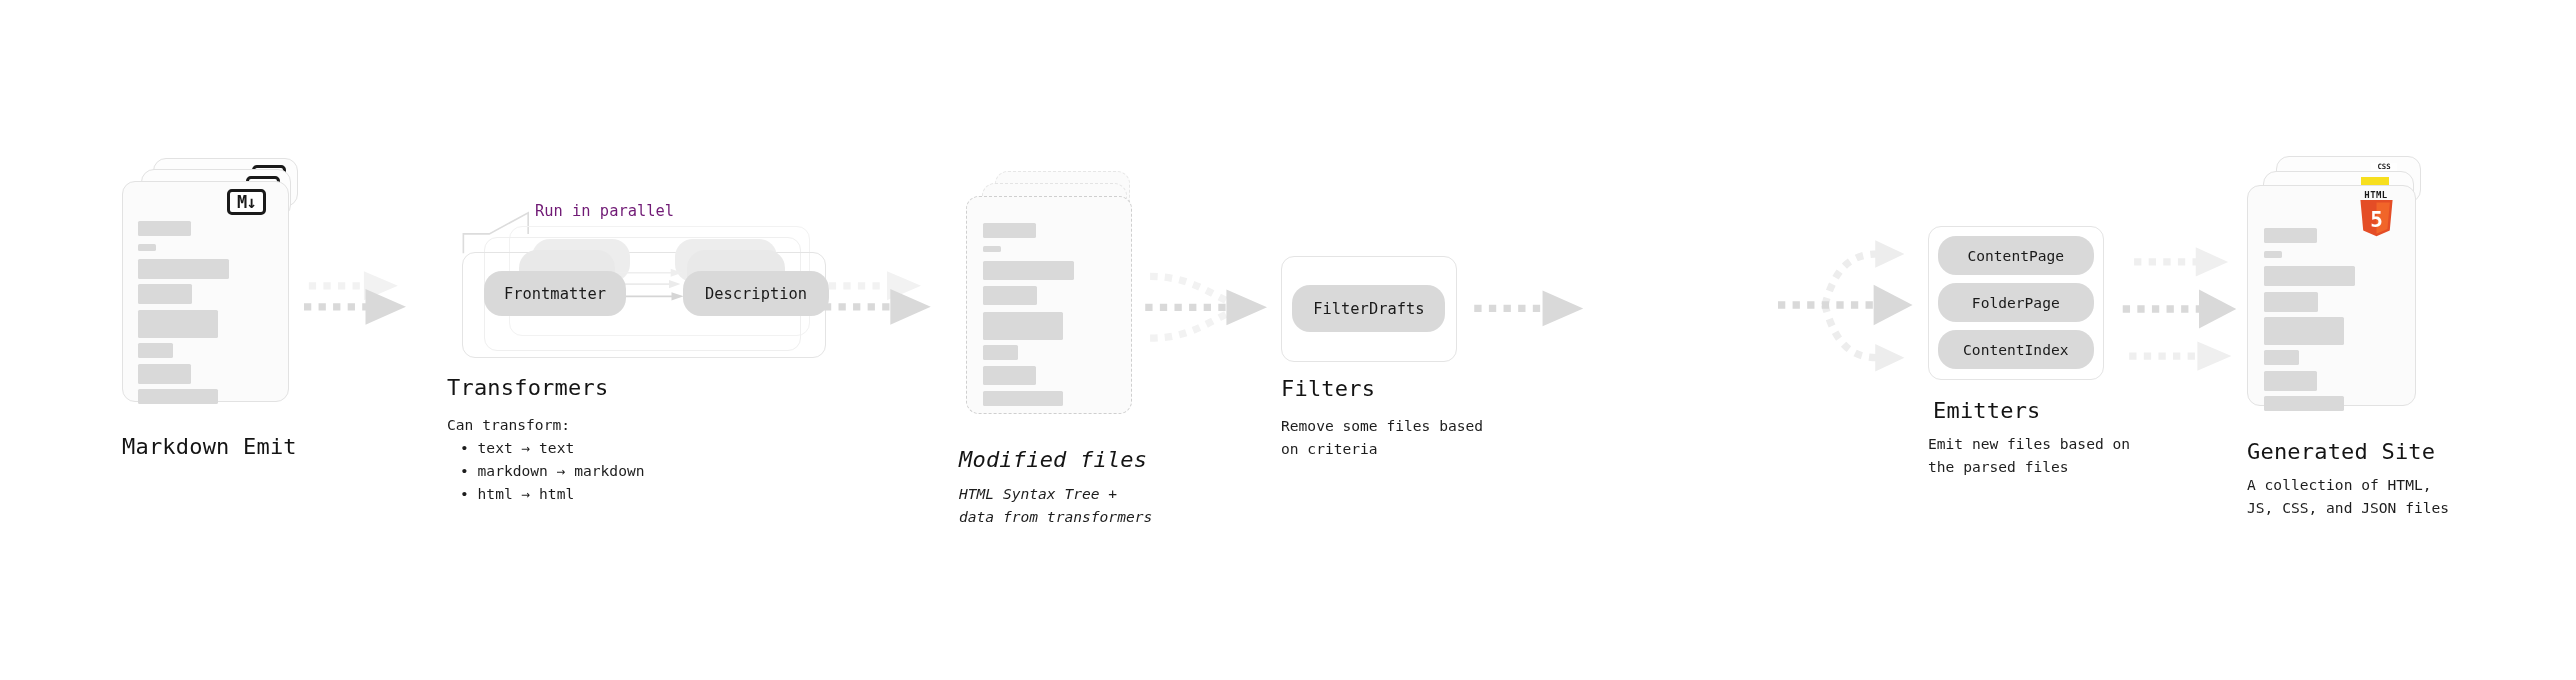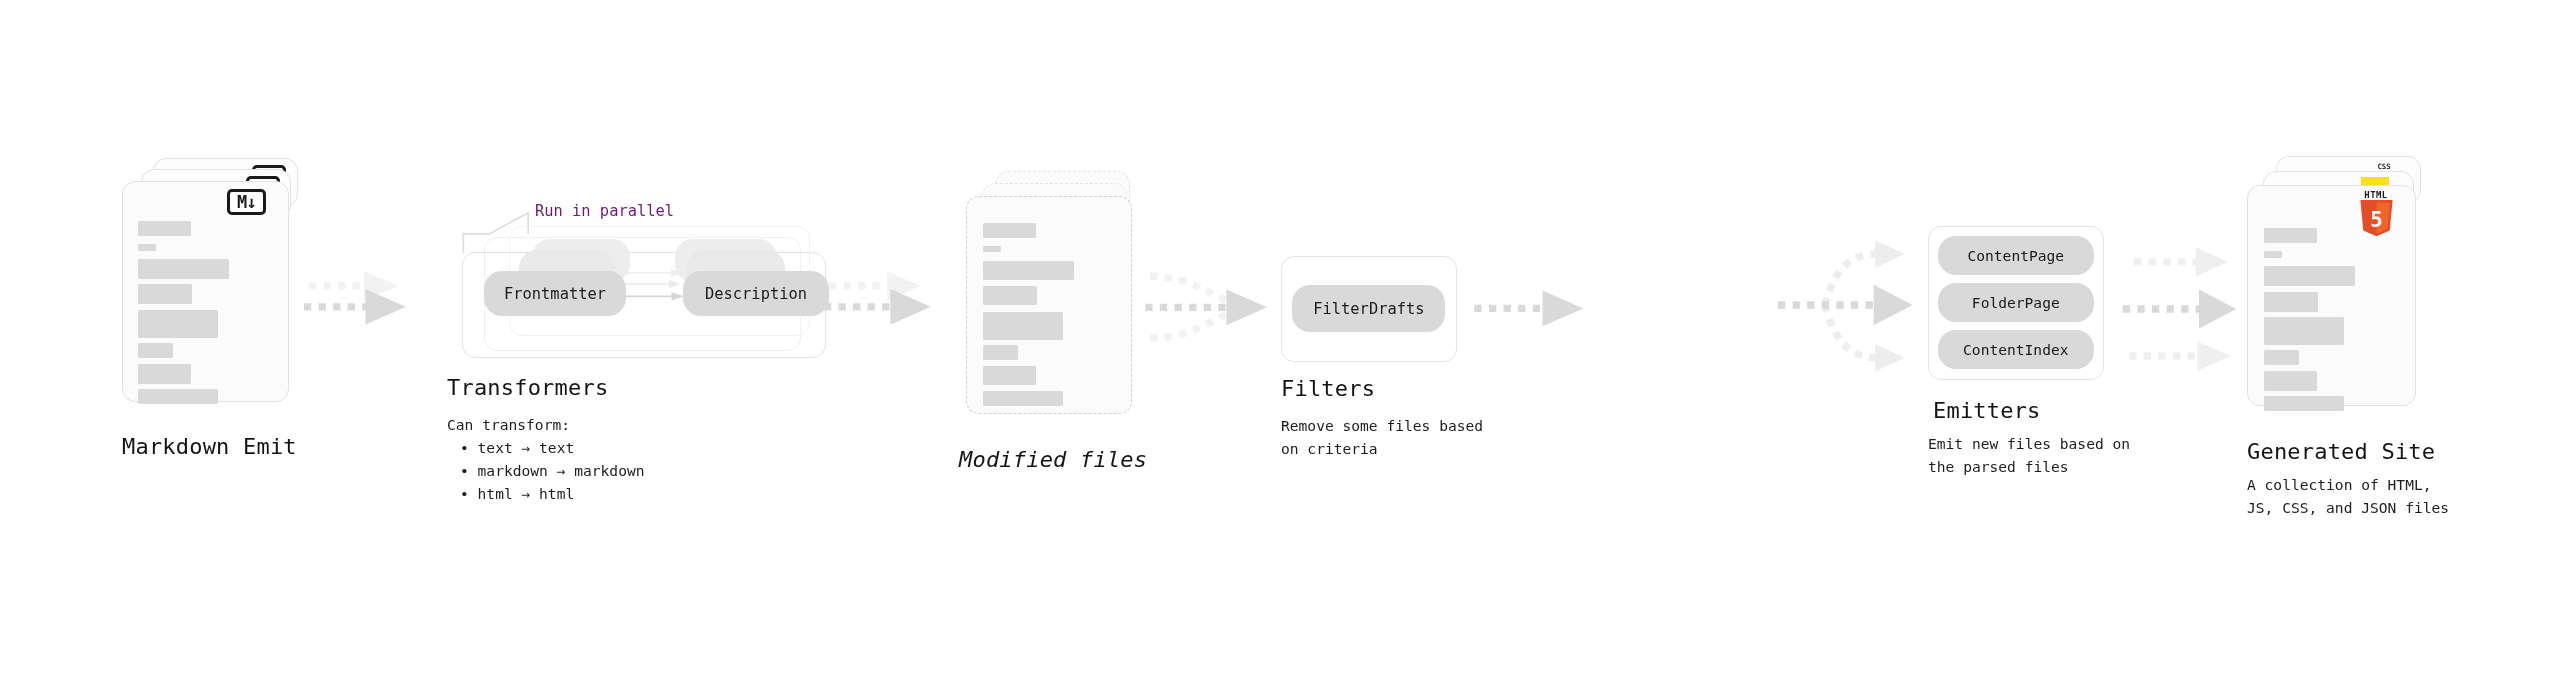--- a/index.html
+++ b/index.html
@@ -193,20 +193,22 @@
         <div class="skel" style="left:16.3px; top:49px; width:18px; height:6.5px;"></div>
         <div class="skel" style="left:16.3px; top:64px; width:91px; height:19.5px;"></div>
         <div class="skel" style="left:16.3px; top:89px; width:54px; height:19.5px;"></div>
         <div class="skel" style="left:16.3px; top:115px; width:80px; height:28px;"></div>
         <div class="skel" style="left:16.3px; top:148px; width:35px; height:15.4px;"></div>
         <div class="skel" style="left:16.3px; top:169px; width:53px; height:19.5px;"></div>
         <div class="skel" style="left:16.3px; top:194px; width:80px; height:15.4px;"></div>
       </div>
     </div>
     <div class="title" style="left:0px; top:284px;">Modified files</div>
+    <div class="sub" style="left:0px; top:319px;">HTML Syntax Tree +
+data from transformers</div>
   </div>
 
   <svg class="abs-svg" style="left:1142px; top:260px;" width="138" height="106" viewBox="0 0 170 130">
     <path d="M 10,20 C 60,20 80,40 118,56" stroke="#f2f2f2" stroke-width="9" fill="none" stroke-dasharray="9 9"></path>
     <path d="M 10,96 C 60,96 80,76 118,60" stroke="#f2f2f2" stroke-width="9" fill="none" stroke-dasharray="9 9"></path>
     <line x1="4" y1="58" x2="112" y2="58" stroke="#d9d9d9" stroke-width="9" stroke-dasharray="9 9"></line>
     <polygon points="104,36 154,58 104,80" fill="#d9d9d9"></polygon>
   </svg>
 
   <div class="node" style="left:1281px; top:256px;">

